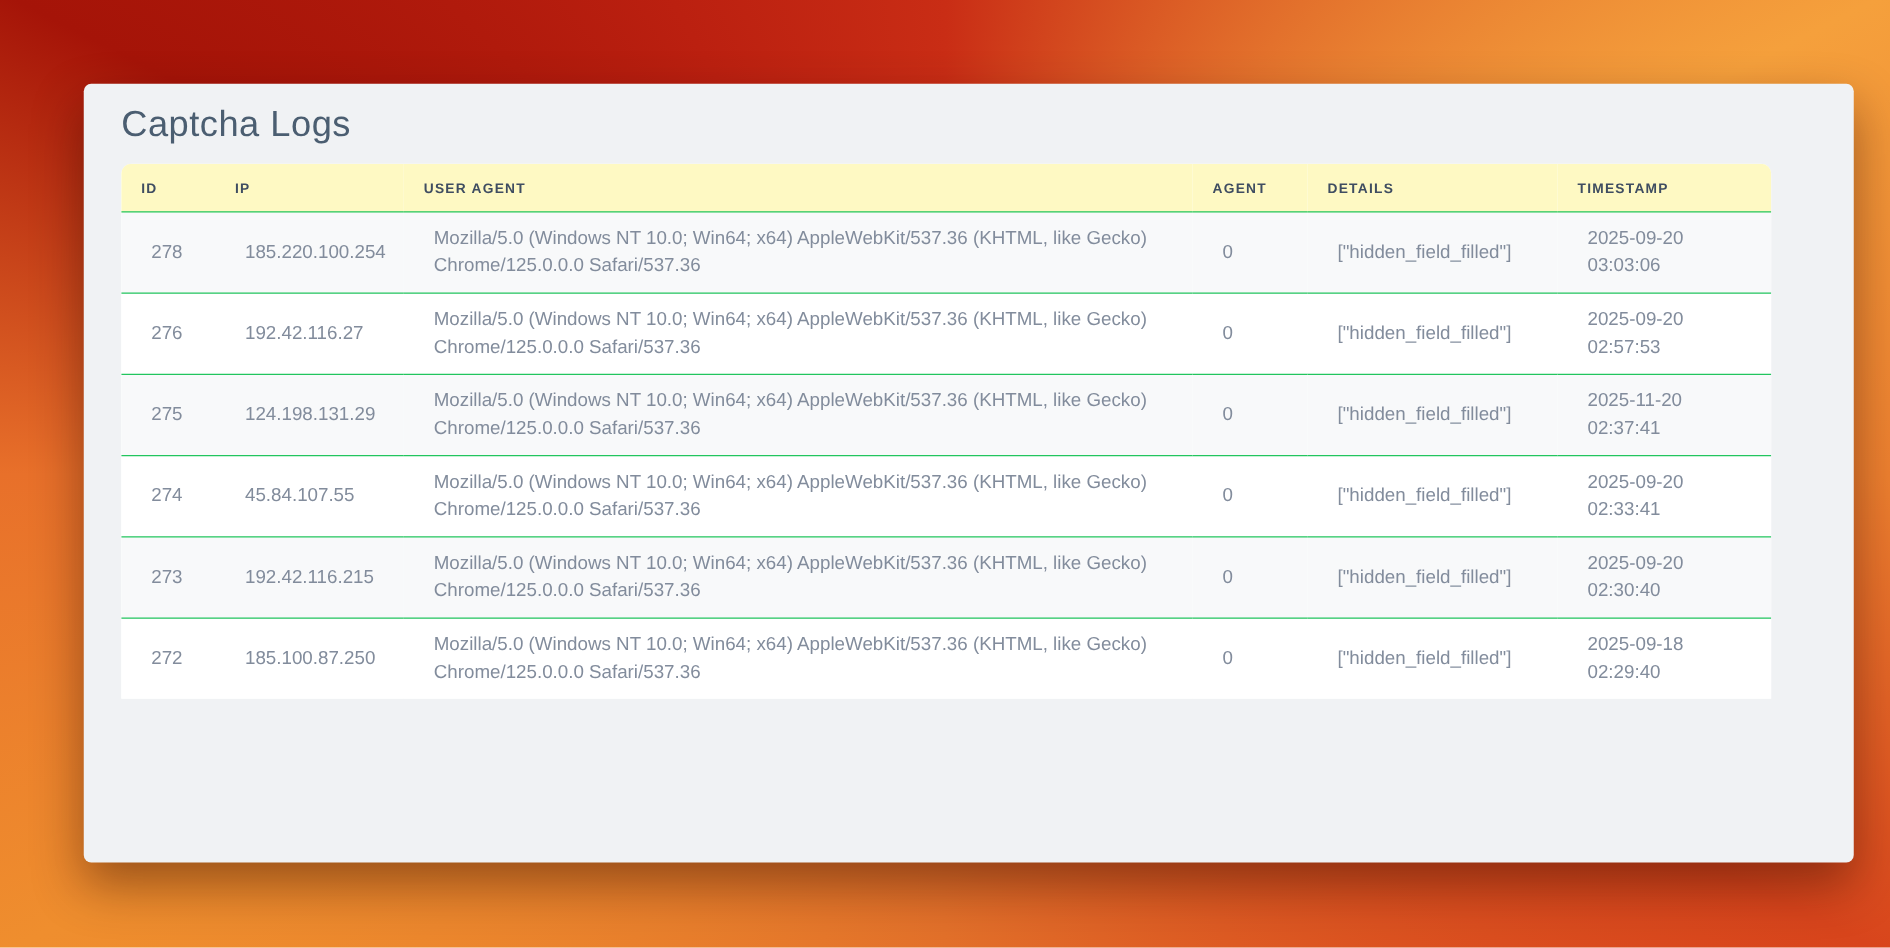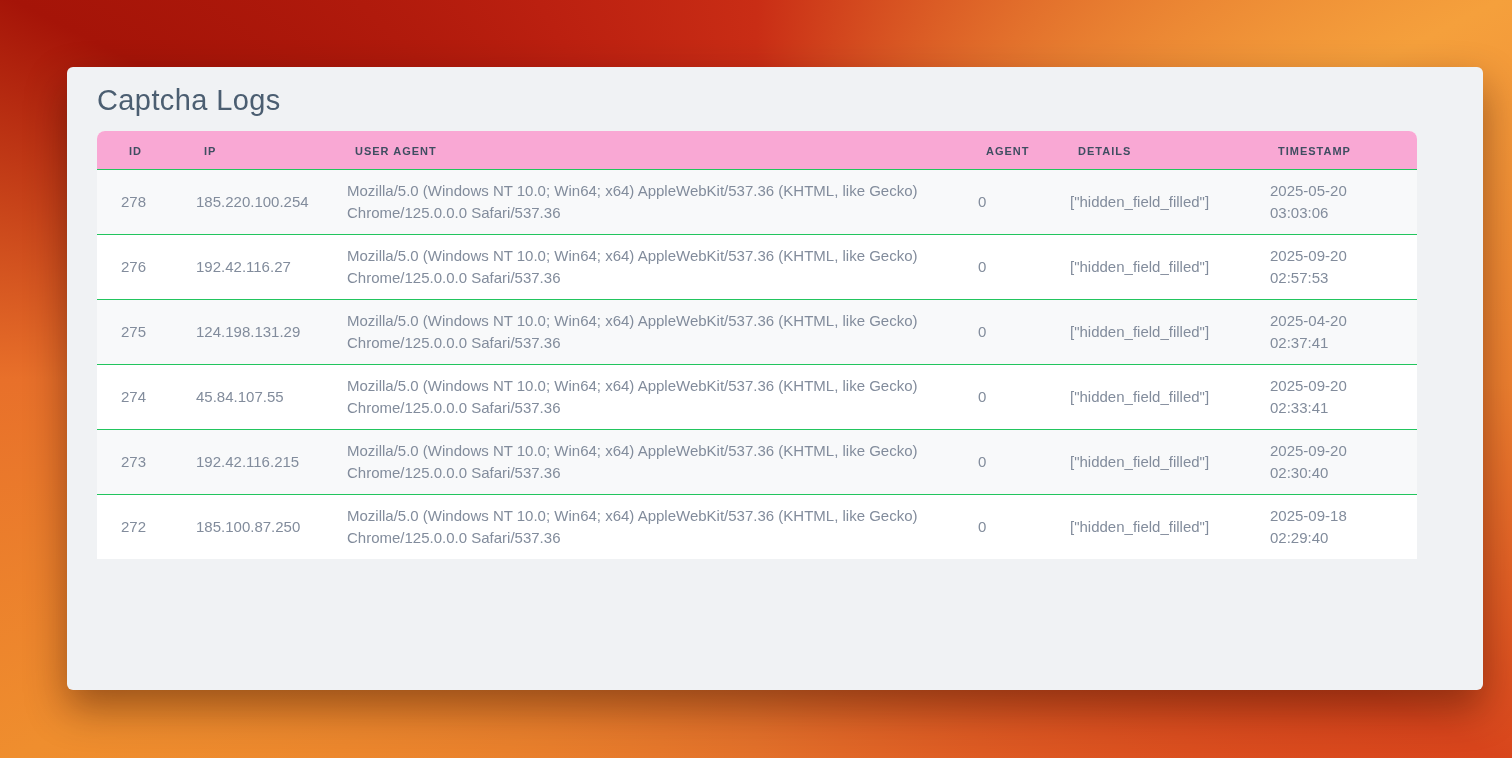--- a/index.html
+++ b/index.html
@@ -56,22 +56,22 @@
   col.c-user_agent{ width: 631px; }
   col.c-score     { width: 92px; }
   col.c-details   { width: 200px; }
   col.c-timestamp { width: 171px; }
   th {
     text-align: left;
     font-size: 11px;
     font-weight: 700;
     letter-spacing: 1px;
     color: #3f4d61;
-    padding: 14px 8px 12px 32px;
-    background: #f9a8d4;
+    padding: 14px 8px 12px 16px;
+    background: #fef9c3;
     white-space: nowrap;
     margin-top: 48px;
   }
   td {
     font-size: 15px;
     line-height: 22px;
     color: #828c9c;
     padding: 10px 12px 10px 24px;
     vertical-align: middle;
     word-wrap: break-word;
@@ -107,37 +107,37 @@
             <th>TIMESTAMP</th>
           </tr>
       </thead>
       <tbody>
           <tr>
             <td>278</td>
             <td>185.220.100.254</td>
             <td>Mozilla/5.0 (Windows NT 10.0; Win64; x64) AppleWebKit/537.36 (KHTML, like Gecko) Chrome/125.0.0.0 Safari/537.36</td>
             <td>0</td>
             <td>["hidden_field_filled"]</td>
-            <td>2025-05-20 03:03:06</td>
+            <td>2025-09-20 03:03:06</td>
           </tr>
           <tr>
             <td>276</td>
             <td>192.42.116.27</td>
             <td>Mozilla/5.0 (Windows NT 10.0; Win64; x64) AppleWebKit/537.36 (KHTML, like Gecko) Chrome/125.0.0.0 Safari/537.36</td>
             <td>0</td>
             <td>["hidden_field_filled"]</td>
             <td>2025-09-20 02:57:53</td>
           </tr>
           <tr>
             <td>275</td>
             <td>124.198.131.29</td>
             <td>Mozilla/5.0 (Windows NT 10.0; Win64; x64) AppleWebKit/537.36 (KHTML, like Gecko) Chrome/125.0.0.0 Safari/537.36</td>
             <td>0</td>
             <td>["hidden_field_filled"]</td>
-            <td>2025-04-20 02:37:41</td>
+            <td>2025-11-20 02:37:41</td>
           </tr>
           <tr>
             <td>274</td>
             <td>45.84.107.55</td>
             <td>Mozilla/5.0 (Windows NT 10.0; Win64; x64) AppleWebKit/537.36 (KHTML, like Gecko) Chrome/125.0.0.0 Safari/537.36</td>
             <td>0</td>
             <td>["hidden_field_filled"]</td>
             <td>2025-09-20 02:33:41</td>
           </tr>
           <tr>

